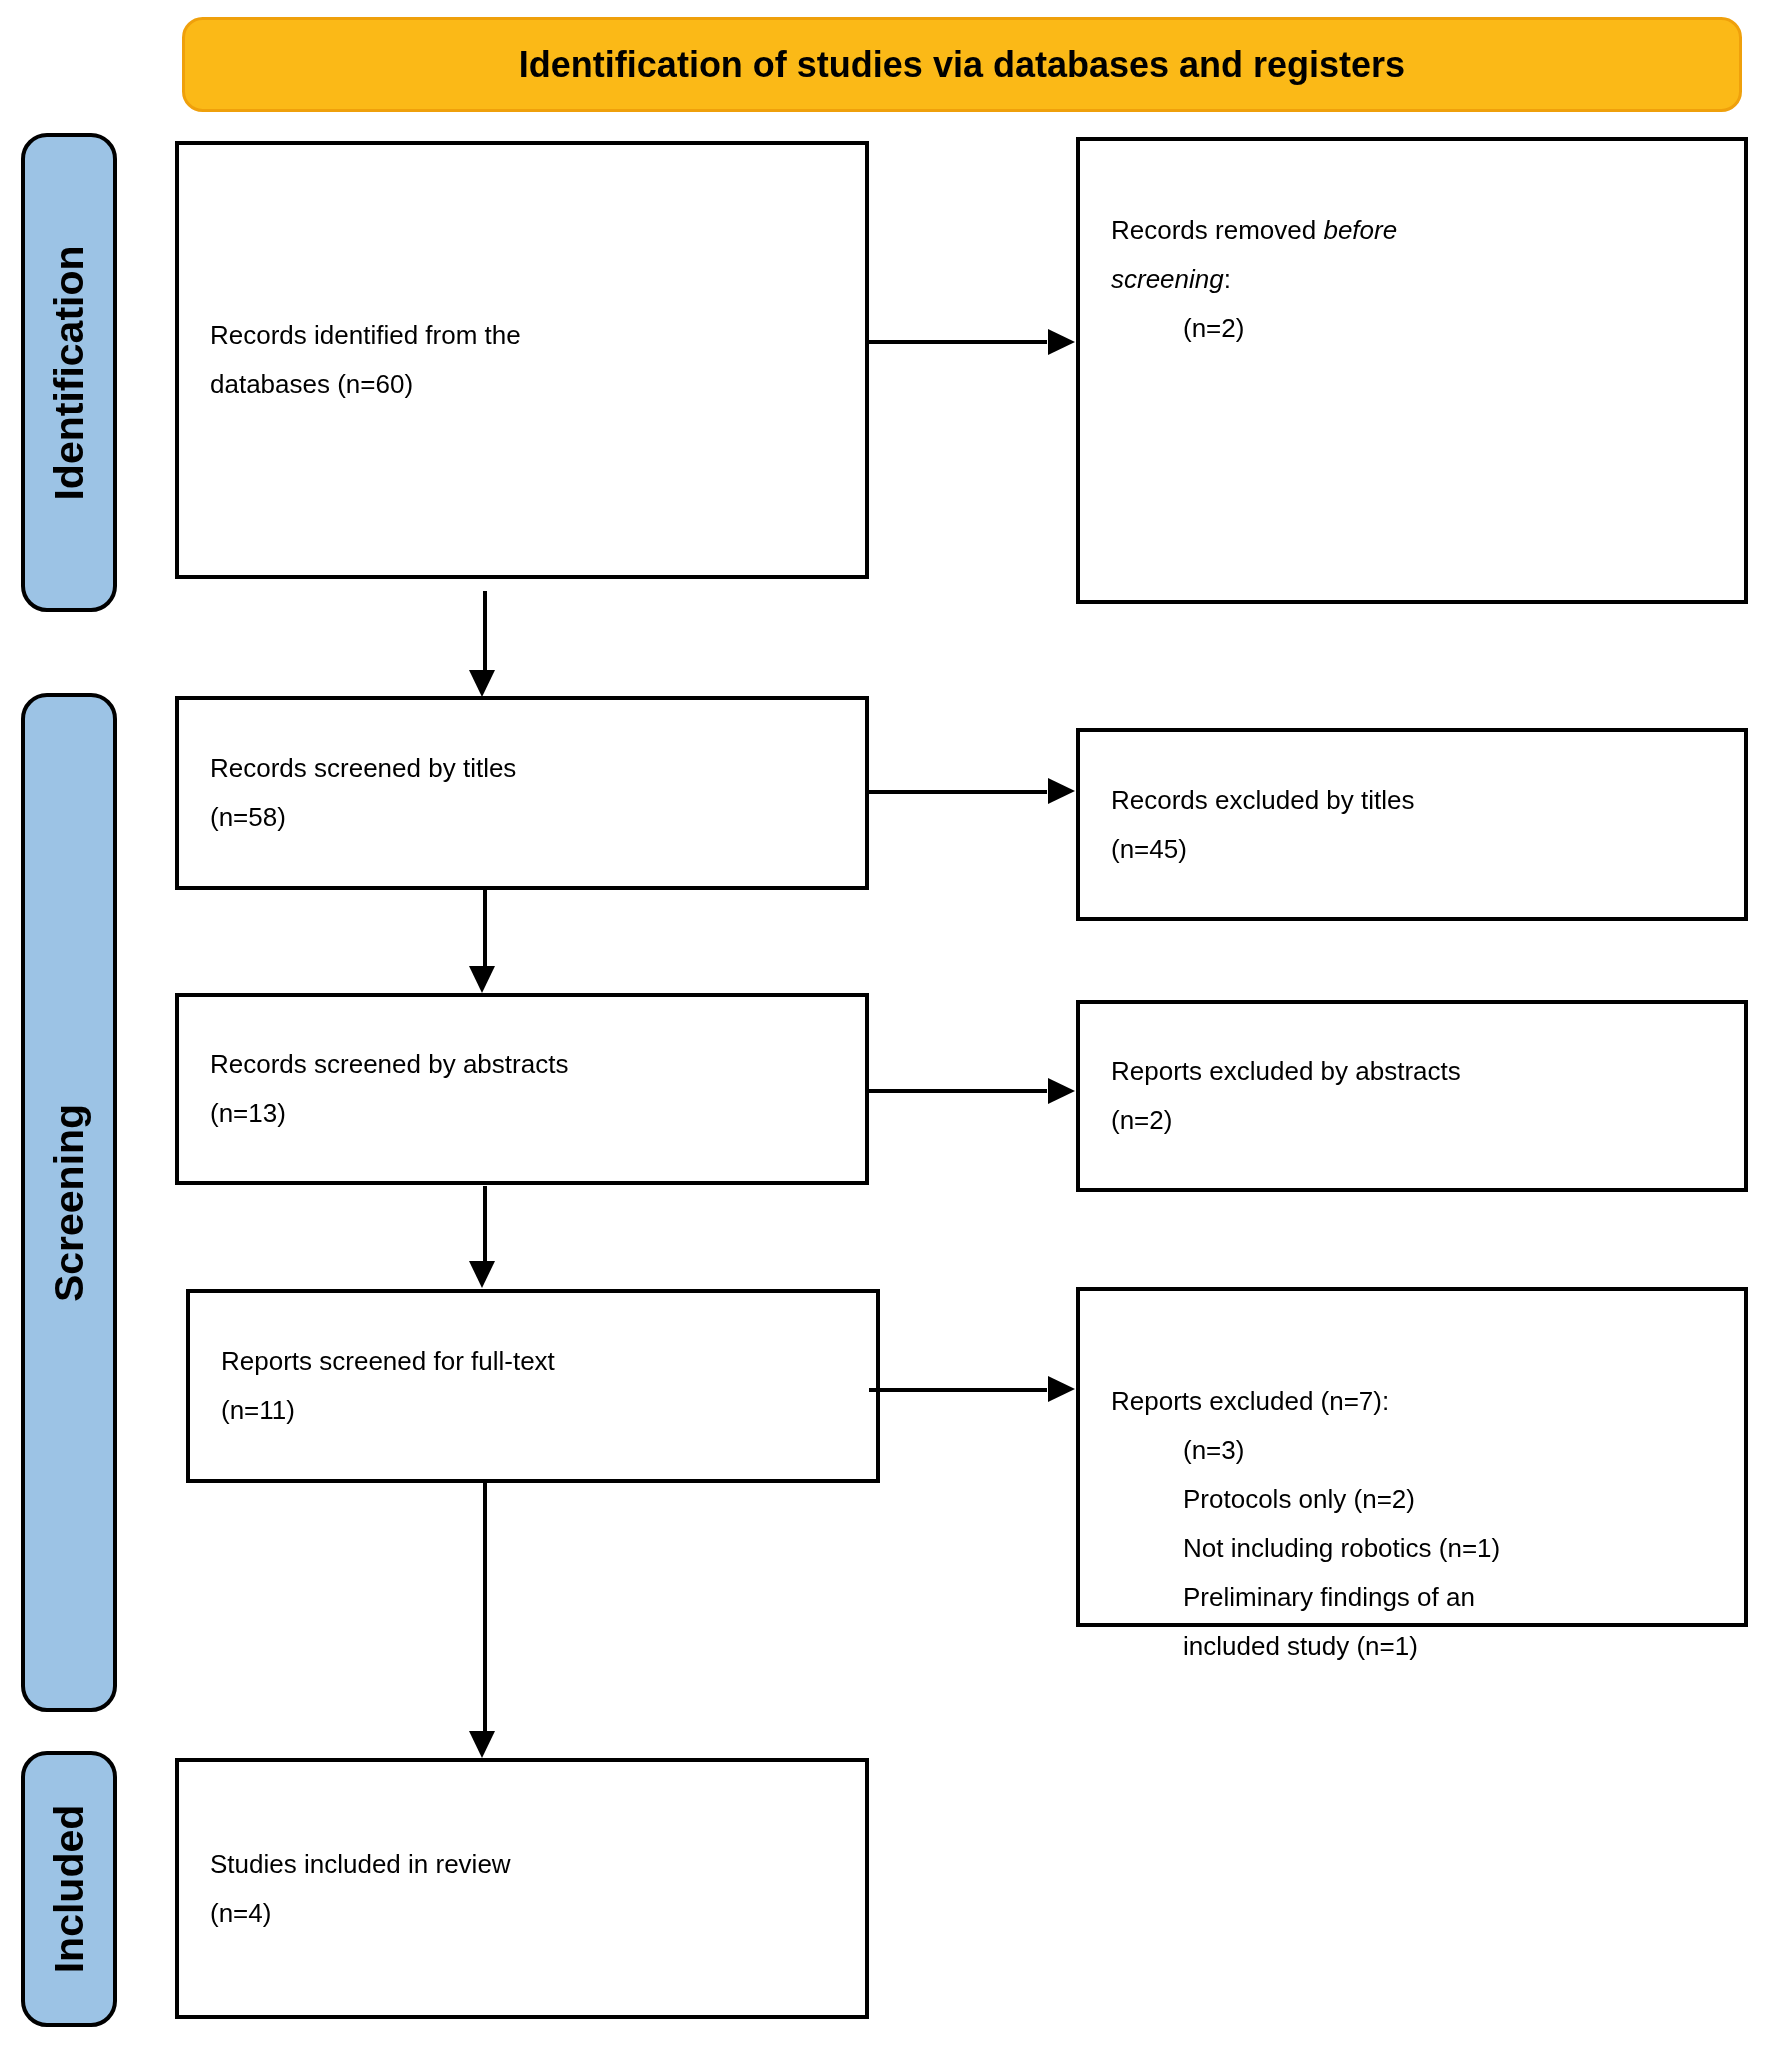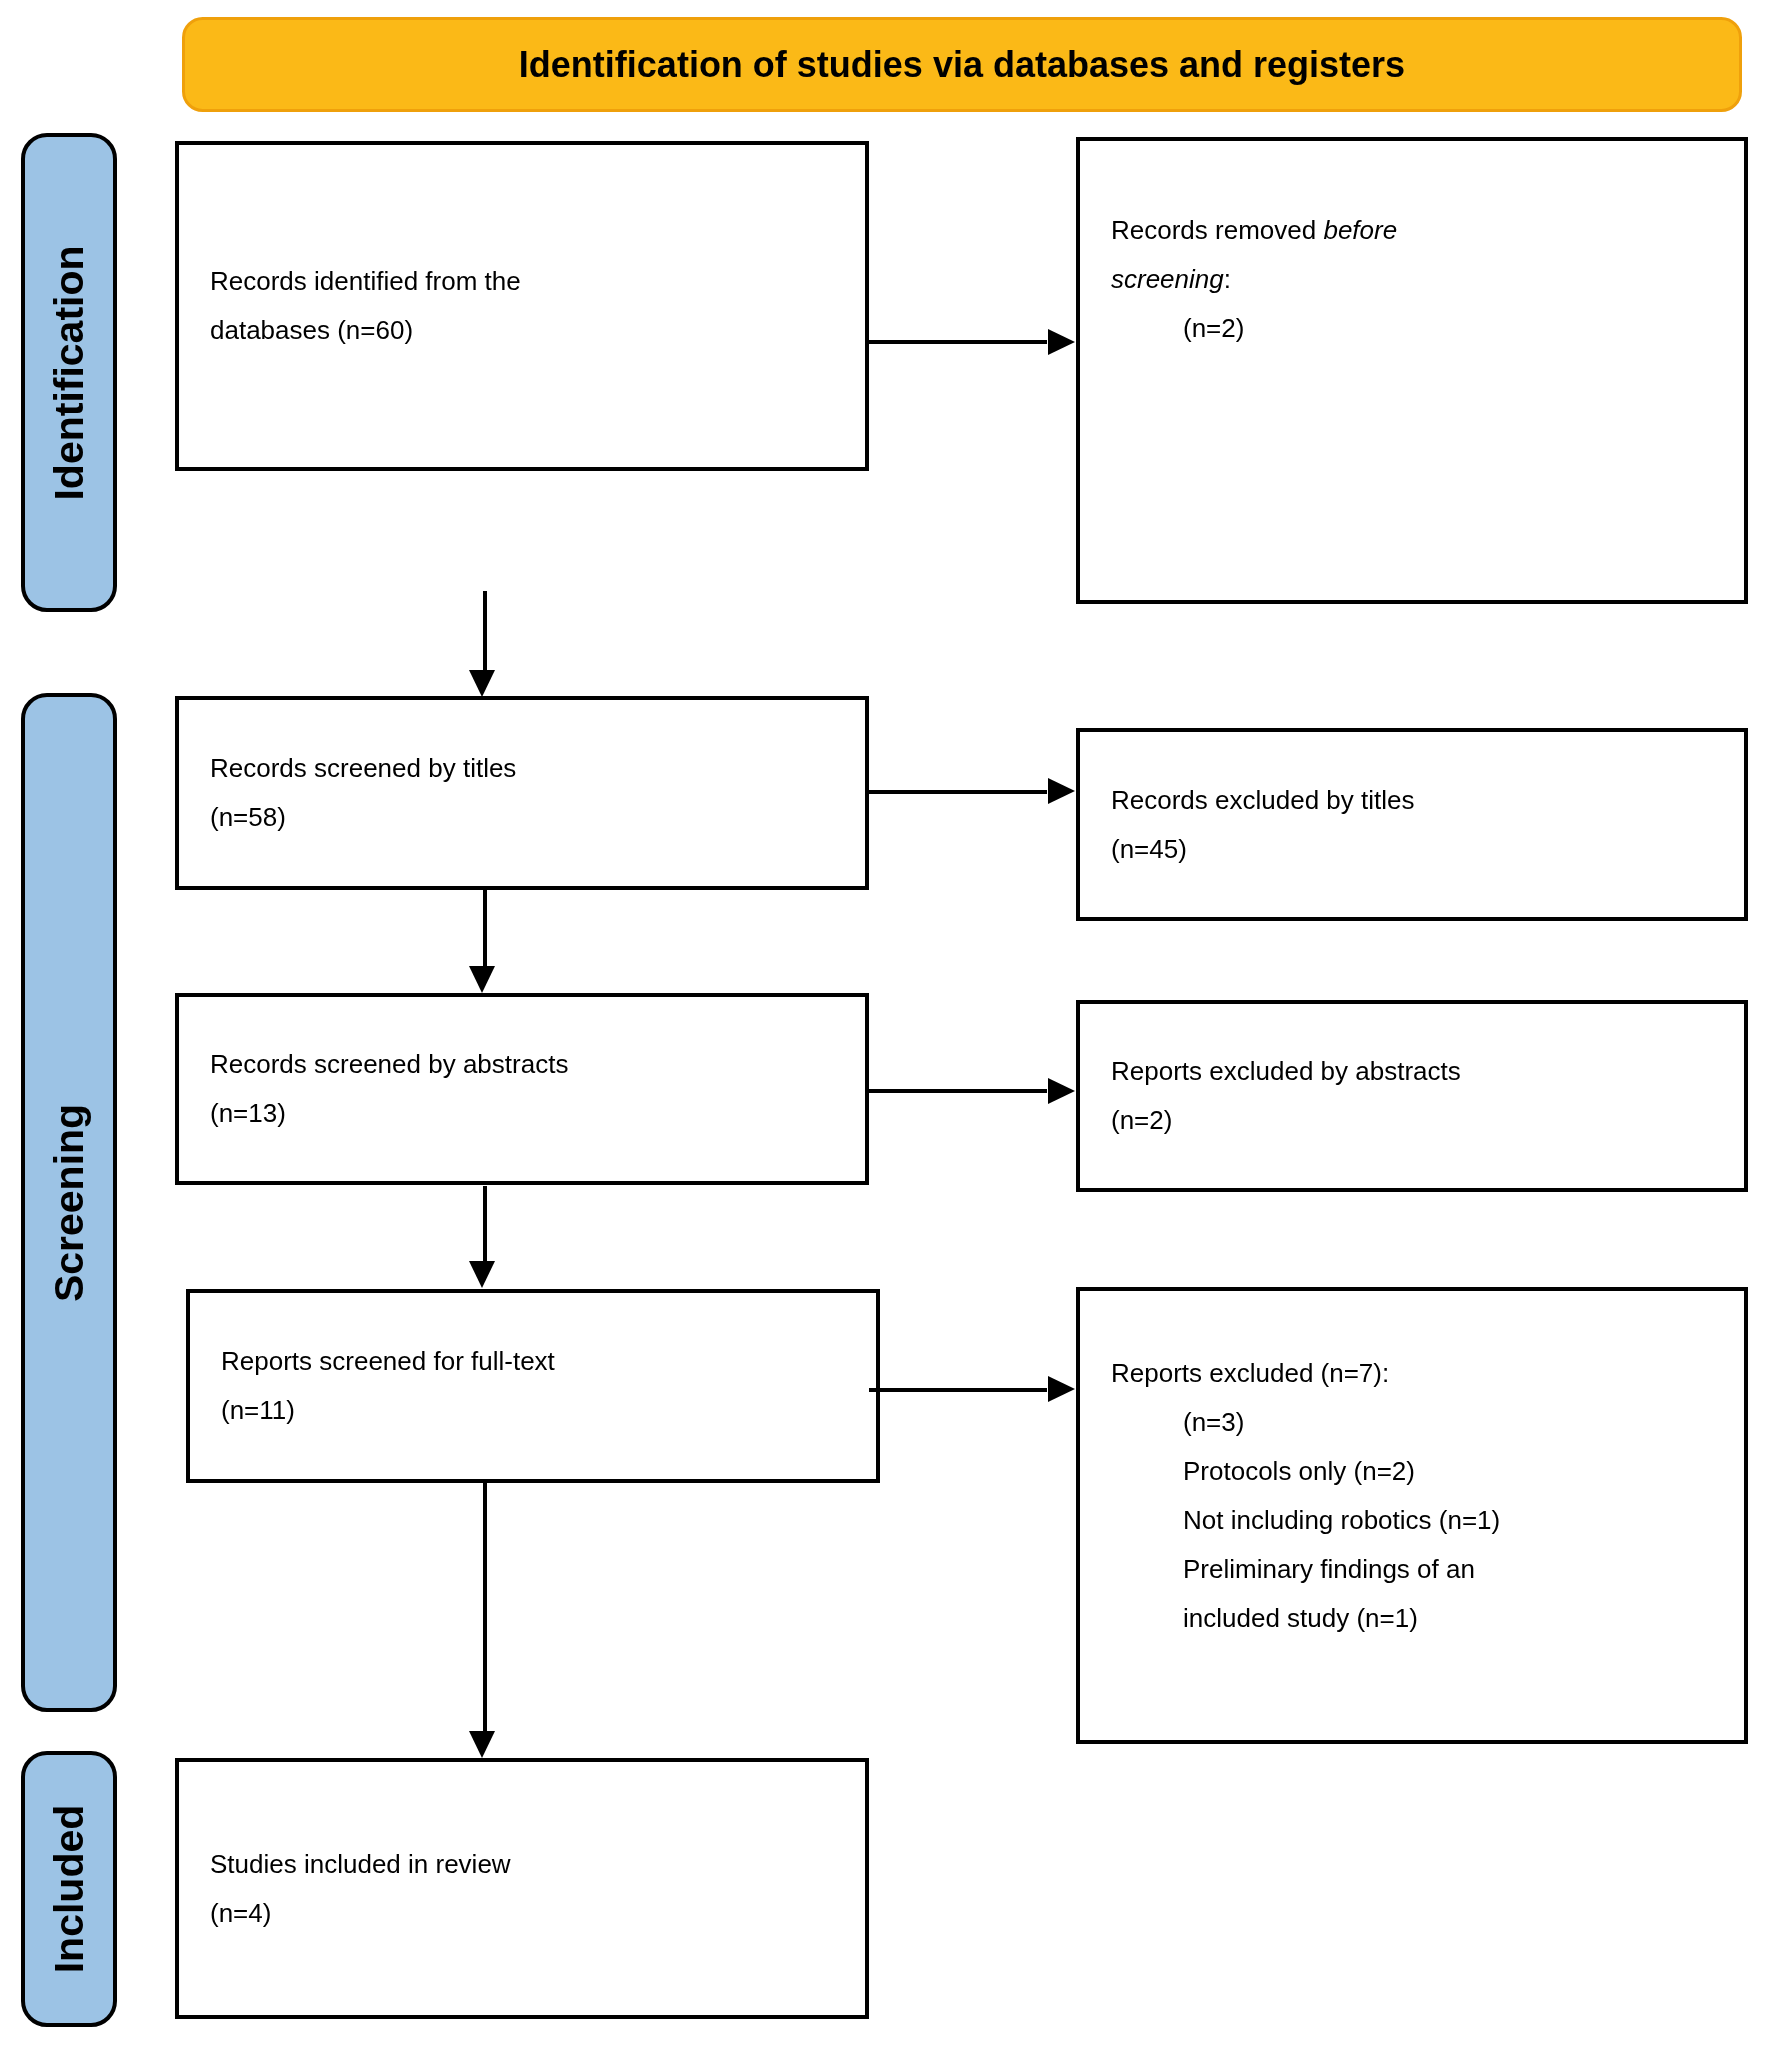--- a/index.html
+++ b/index.html
@@ -50,32 +50,32 @@
     position: absolute;
     background: #ffffff;
     border: 4.1px solid #000000;
     box-sizing: border-box;
     display: flex; flex-direction: column; justify-content: center;
     padding-left: 31px; padding-right: 17px;
     font-size: 26px; line-height: 49px;
   }
   .box .indent { margin-left: 72px; }
 
-  .box-b1 { left: 175px; top: 141px;  width: 694px; height: 330px; }
+  .box-b1 { left: 175px; top: 141px;  width: 694px; height: 438px; }
   .box-b2 { left: 175px; top: 696px; width: 694px; height: 194px; }
   .box-b3 { left: 175px; top: 993px; width: 694px; height: 192px; }
   .box-b4 { left: 186px; top: 1289px; width: 694px; height: 194px; }
   .box-b5 { left: 175px; top: 1758px; width: 694px; height: 261px; }
 
   .box-r1 { left: 1076px; top: 137px;  width: 672px; height: 467px;
             justify-content: flex-start; padding-top: 65px; }
   .box-r2 { left: 1076px; top: 696px; width: 672px; height: 193px; margin-top: 32px; }
   .box-r3 { left: 1076px; top: 1000px; width: 672px; height: 192px; }
-  .box-r4 { left: 1076px; top: 1287px; width: 672px; height: 457px;
-            justify-content: flex-start; padding-top: 58px; }
+  .box-r4 { left: 1076px; top: 1287px; width: 672px; height: 340px;
+            justify-content: flex-start; padding-top: 86px; }
 
   
   .shaft-h { position: absolute; height: 4.1px; background: #000000; }
   .shaft-v { position: absolute; width: 4.1px;  background: #000000; }
   .head-right {
     position: absolute; width: 0; height: 0;
     border-top: 13.7px solid transparent;
     border-bottom: 13.7px solid transparent;
     border-left: 27.5px solid #000000;
   }

